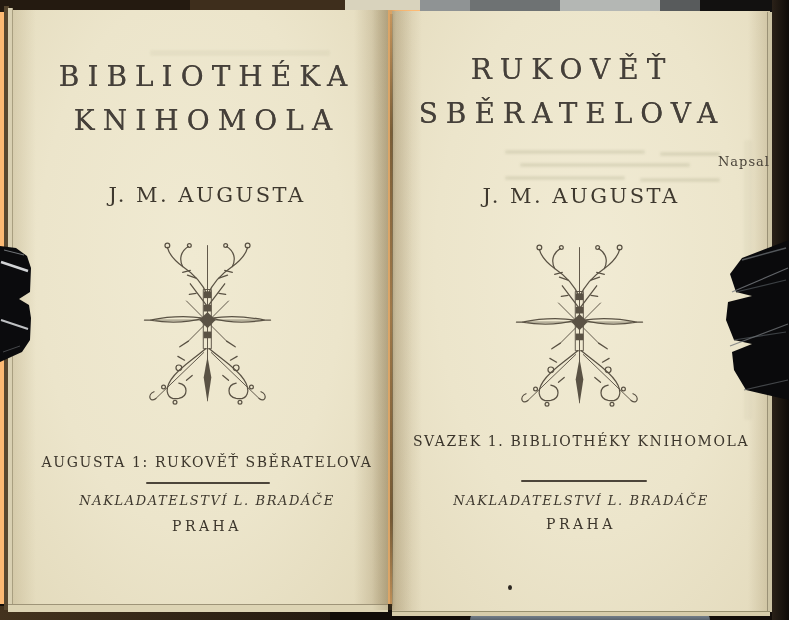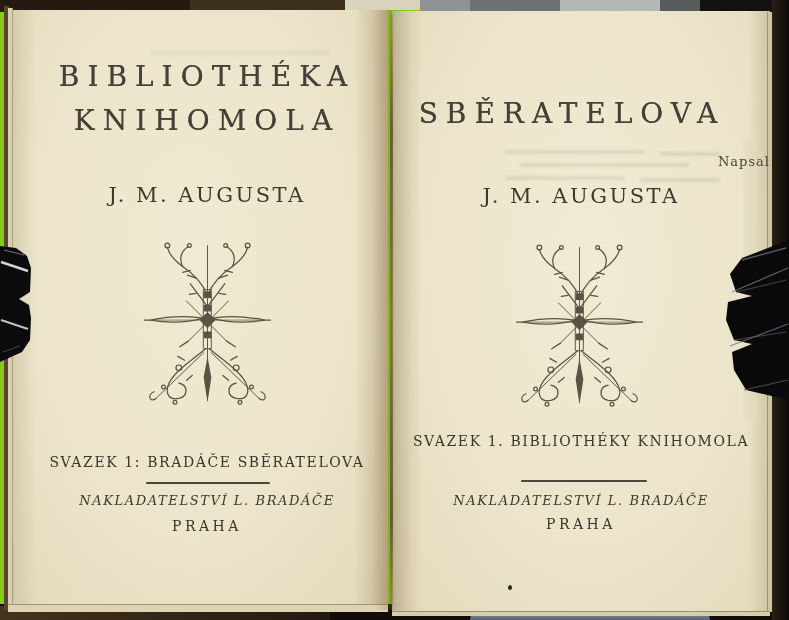--- a/index.html
+++ b/index.html
@@ -1,17 +1,17 @@
 <!DOCTYPE html>
 <html><head>
 <meta charset="utf-8">
 <style>
   html,body{margin:0;padding:0;background:#14100a;}
   #stage{position:relative;width:789px;height:620px;overflow:hidden;
-         background:#84cc16;font-family:"DejaVu Serif","Liberation Serif",serif;}
+         background:#fdba74;font-family:"DejaVu Serif","Liberation Serif",serif;}
 
   
   .seg{position:absolute;top:0;height:12px;}
   .bseg{position:absolute;}
 
   
   .page{position:absolute;background:
       radial-gradient(ellipse at 50% 40%, #f0ead2 0%, #ece5cb 55%, #e3dabc 100%);}
   #page-left{left:10px;top:10px;width:378px;height:595px;
       background:
@@ -100,25 +100,26 @@
   <div class="ghost" style="left:505px;top:150px;width:140px;height:4px;"></div>
   <div class="ghost" style="left:660px;top:152px;width:60px;height:4px;"></div>
   <div class="ghost" style="left:520px;top:163px;width:170px;height:4px;"></div>
   <div class="ghost" style="left:505px;top:176px;width:120px;height:4px;"></div>
   <div class="ghost" style="left:640px;top:178px;width:80px;height:4px;"></div>
   <div class="ghost" style="left:744px;top:140px;width:8px;height:280px;opacity:.35;"></div>
 
   <div class="txt title center-l" style="top:63px;">BIBLIOTHÉKA</div>
   <div class="txt title center-l" style="top:107px;">KNIHOMOLA</div>
   <div class="txt author center-l" style="top:185px;">J. M. AUGUSTA</div>
-  <div class="txt volume center-l" style="top:455px;">SVAZEK 1: BRADÁČE SBĚRATELOVA</div>
+  <div class="txt volume center-l" style="top:455px;">AUGUSTA 1: RUKOVĚŤ SBĚRATELOVA</div>
   <div class="rule" style="left:146px;top:482px;width:124px;"></div>
   <div class="txt publisher center-l" style="top:494px;">NAKLADATELSTVÍ L. BRADÁČE</div>
   <div class="txt city center-l" style="top:519px;">PRAHA</div>
 
+  <div class="txt title center-r" style="top:56px;padding-right:18px;">RUKOVĚŤ</div>
   <div class="txt title center-r" style="top:100px;padding-right:18px;">SBĚRATELOVA</div>
   <div class="txt byline center-r" style="top:155px;text-align:right;">Napsal</div>
   <div class="txt author center-r" style="top:186px;">J. M. AUGUSTA</div>
   <div class="txt volume center-r" style="top:434px;">SVAZEK 1. BIBLIOTHÉKY KNIHOMOLA</div>
   <div class="rule" style="left:521px;top:480px;width:126px;"></div>
   <div class="txt publisher center-r" style="top:494px;">NAKLADATELSTVÍ L. BRADÁČE</div>
   <div class="txt city center-r" style="top:517px;">PRAHA</div>
 
   <div class="speck" style="left:508px;top:585px;"></div>
 

